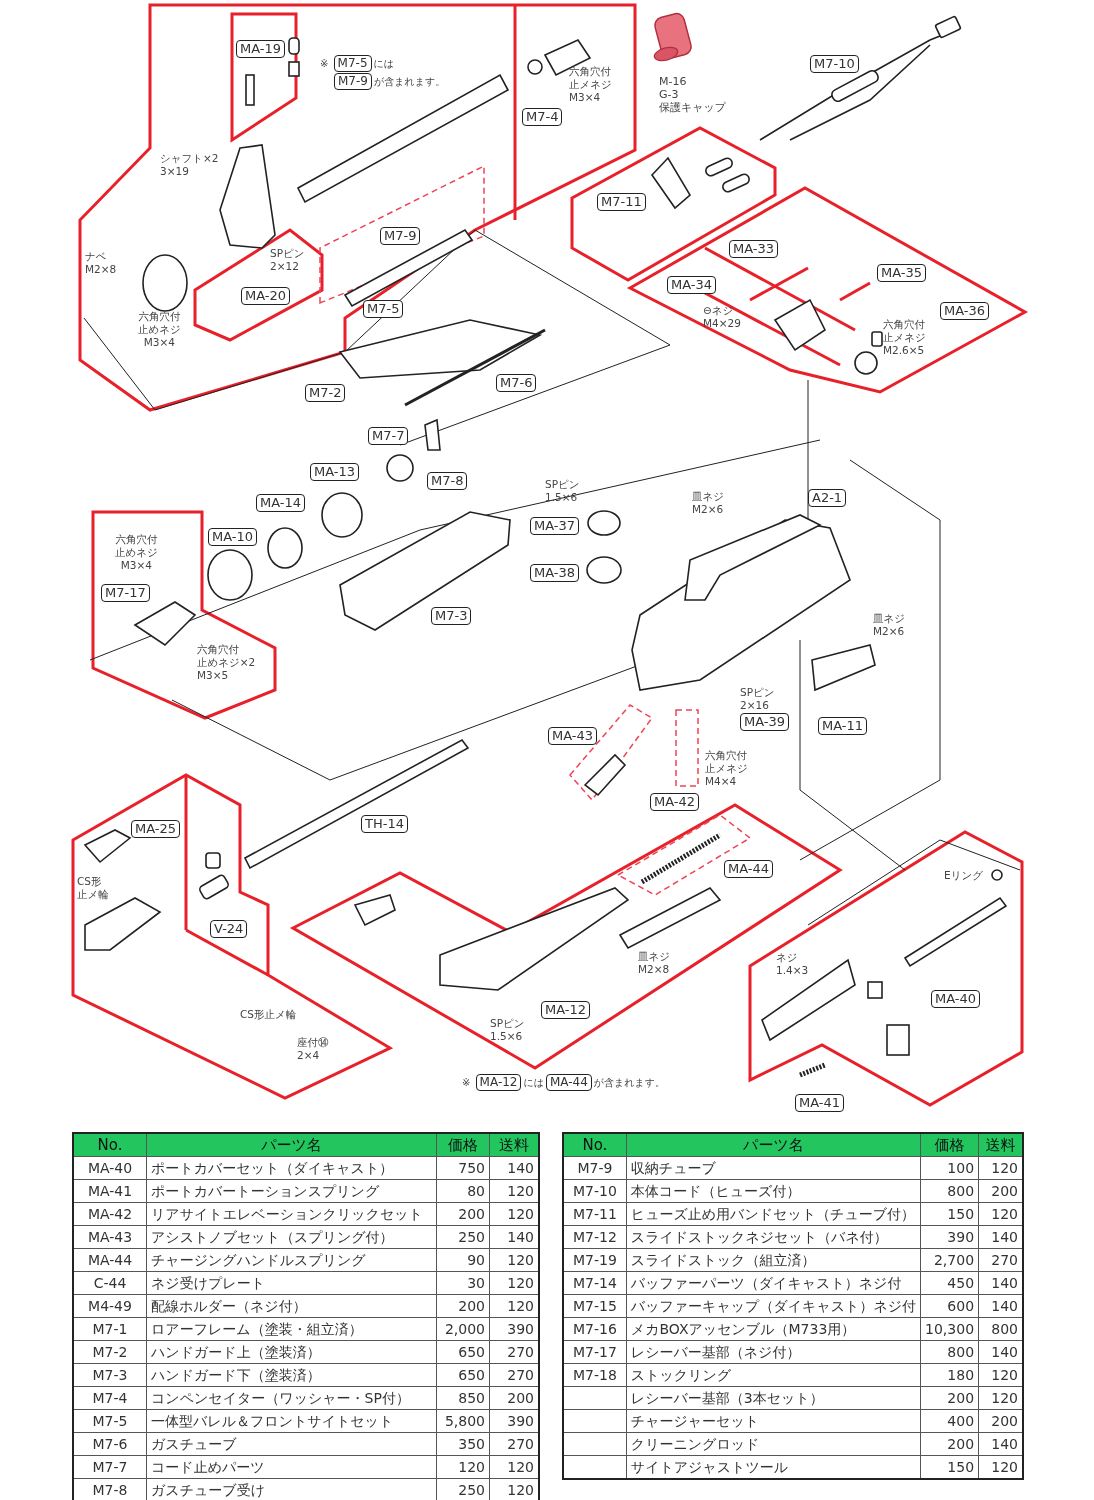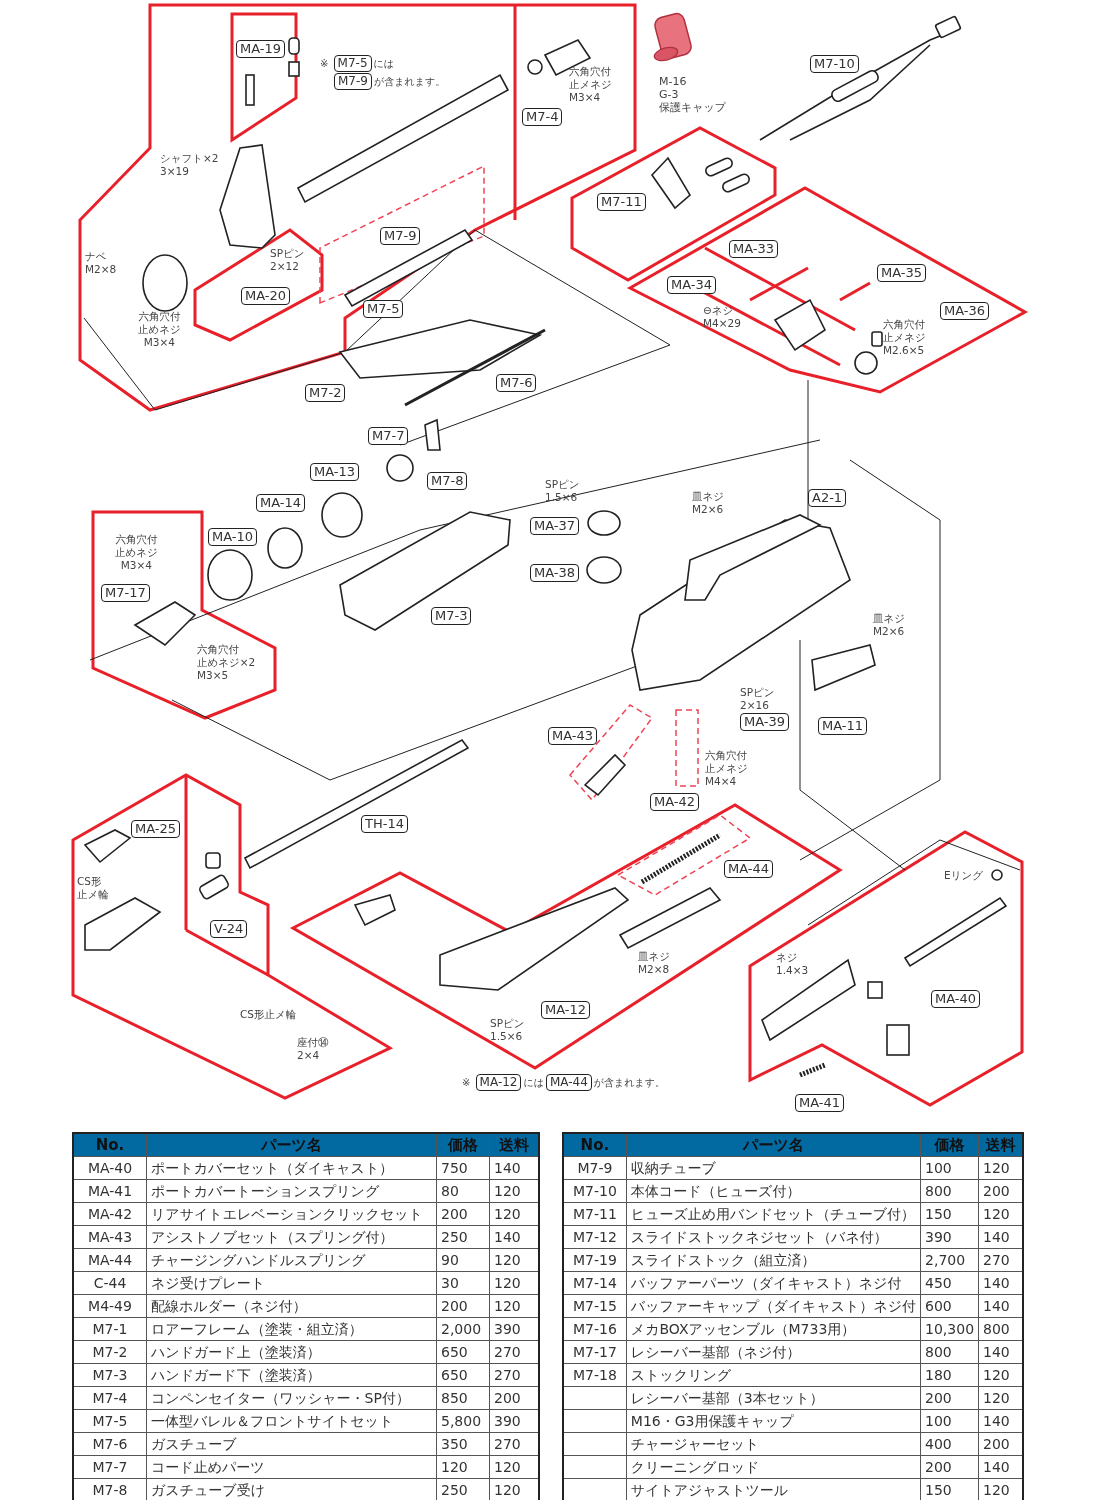--- a/index.html
+++ b/index.html
@@ -6,23 +6,23 @@
   body{width:1094px;height:1500px;position:relative;overflow:hidden;font-family:"DejaVu Sans","Liberation Sans",sans-serif;color:#222;}
   #diagram{position:absolute;left:0;top:0;width:1094px;height:1120px;}
   #diagram svg{position:absolute;left:0;top:0;}
   .lbl{position:absolute;border:1.5px solid #222;border-radius:4px;padding:0 3px;font-size:13px;line-height:16px;background:#fff;white-space:nowrap;color:#333;}
   .note{position:absolute;font-size:10.5px;line-height:13px;color:#444;white-space:pre;}
   .inline-lbl{display:inline-block;border:1.5px solid #222;border-radius:4px;padding:0 3px;font-size:12px;line-height:15px;color:#333;margin:0 2px;}
   .ref{position:absolute;font-size:10px;color:#444;white-space:nowrap;line-height:18px;}
   .cap{position:absolute;font-size:11px;line-height:13px;color:#444;}
   .parts-table{position:absolute;border-collapse:collapse;border:2px solid #222;font-size:14px;color:#333;}
   .parts-table th,.parts-table td{border:1px solid #555;padding:0 4px;height:22px;line-height:21px;white-space:nowrap;}
-  .parts-table th{font-weight:bold;background:#0369a1;color:#111;font-size:15px;}
+  .parts-table th{font-weight:normal;background:#22c55e;color:#111;font-size:15px;}
   .parts-table td.no{text-align:center;}
-  .parts-table td.num{}
+  .parts-table td.num{text-align:right;}
   .parts-table th.no{text-align:center;}
   #table-left{left:72px;top:1132px;width:468px;}
   #table-right{left:562px;top:1132px;width:462px;}
   .c-no{width:64px;} .c-price{width:44px;} .c-ship{width:40px;}
 </style>
 </head>
 <body>
 
 <div id="diagram">
   <svg width="1094" height="1120" viewBox="0 0 1094 1120">
@@ -429,26 +429,20 @@
         <td class="num">120</td>
       </tr>
       <tr>
         <td class="no"></td>
         <td>レシーバー基部（3本セット）</td>
         <td class="num">200</td>
         <td class="num">120</td>
       </tr>
       <tr>
         <td class="no"></td>
-        <td>M16・G3用保護キャップ</td>
-        <td class="num">100</td>
-        <td class="num">140</td>
-      </tr>
-      <tr>
-        <td class="no"></td>
         <td>チャージャーセット</td>
         <td class="num">400</td>
         <td class="num">200</td>
       </tr>
       <tr>
         <td class="no"></td>
         <td>クリーニングロッド</td>
         <td class="num">200</td>
         <td class="num">140</td>
       </tr>

